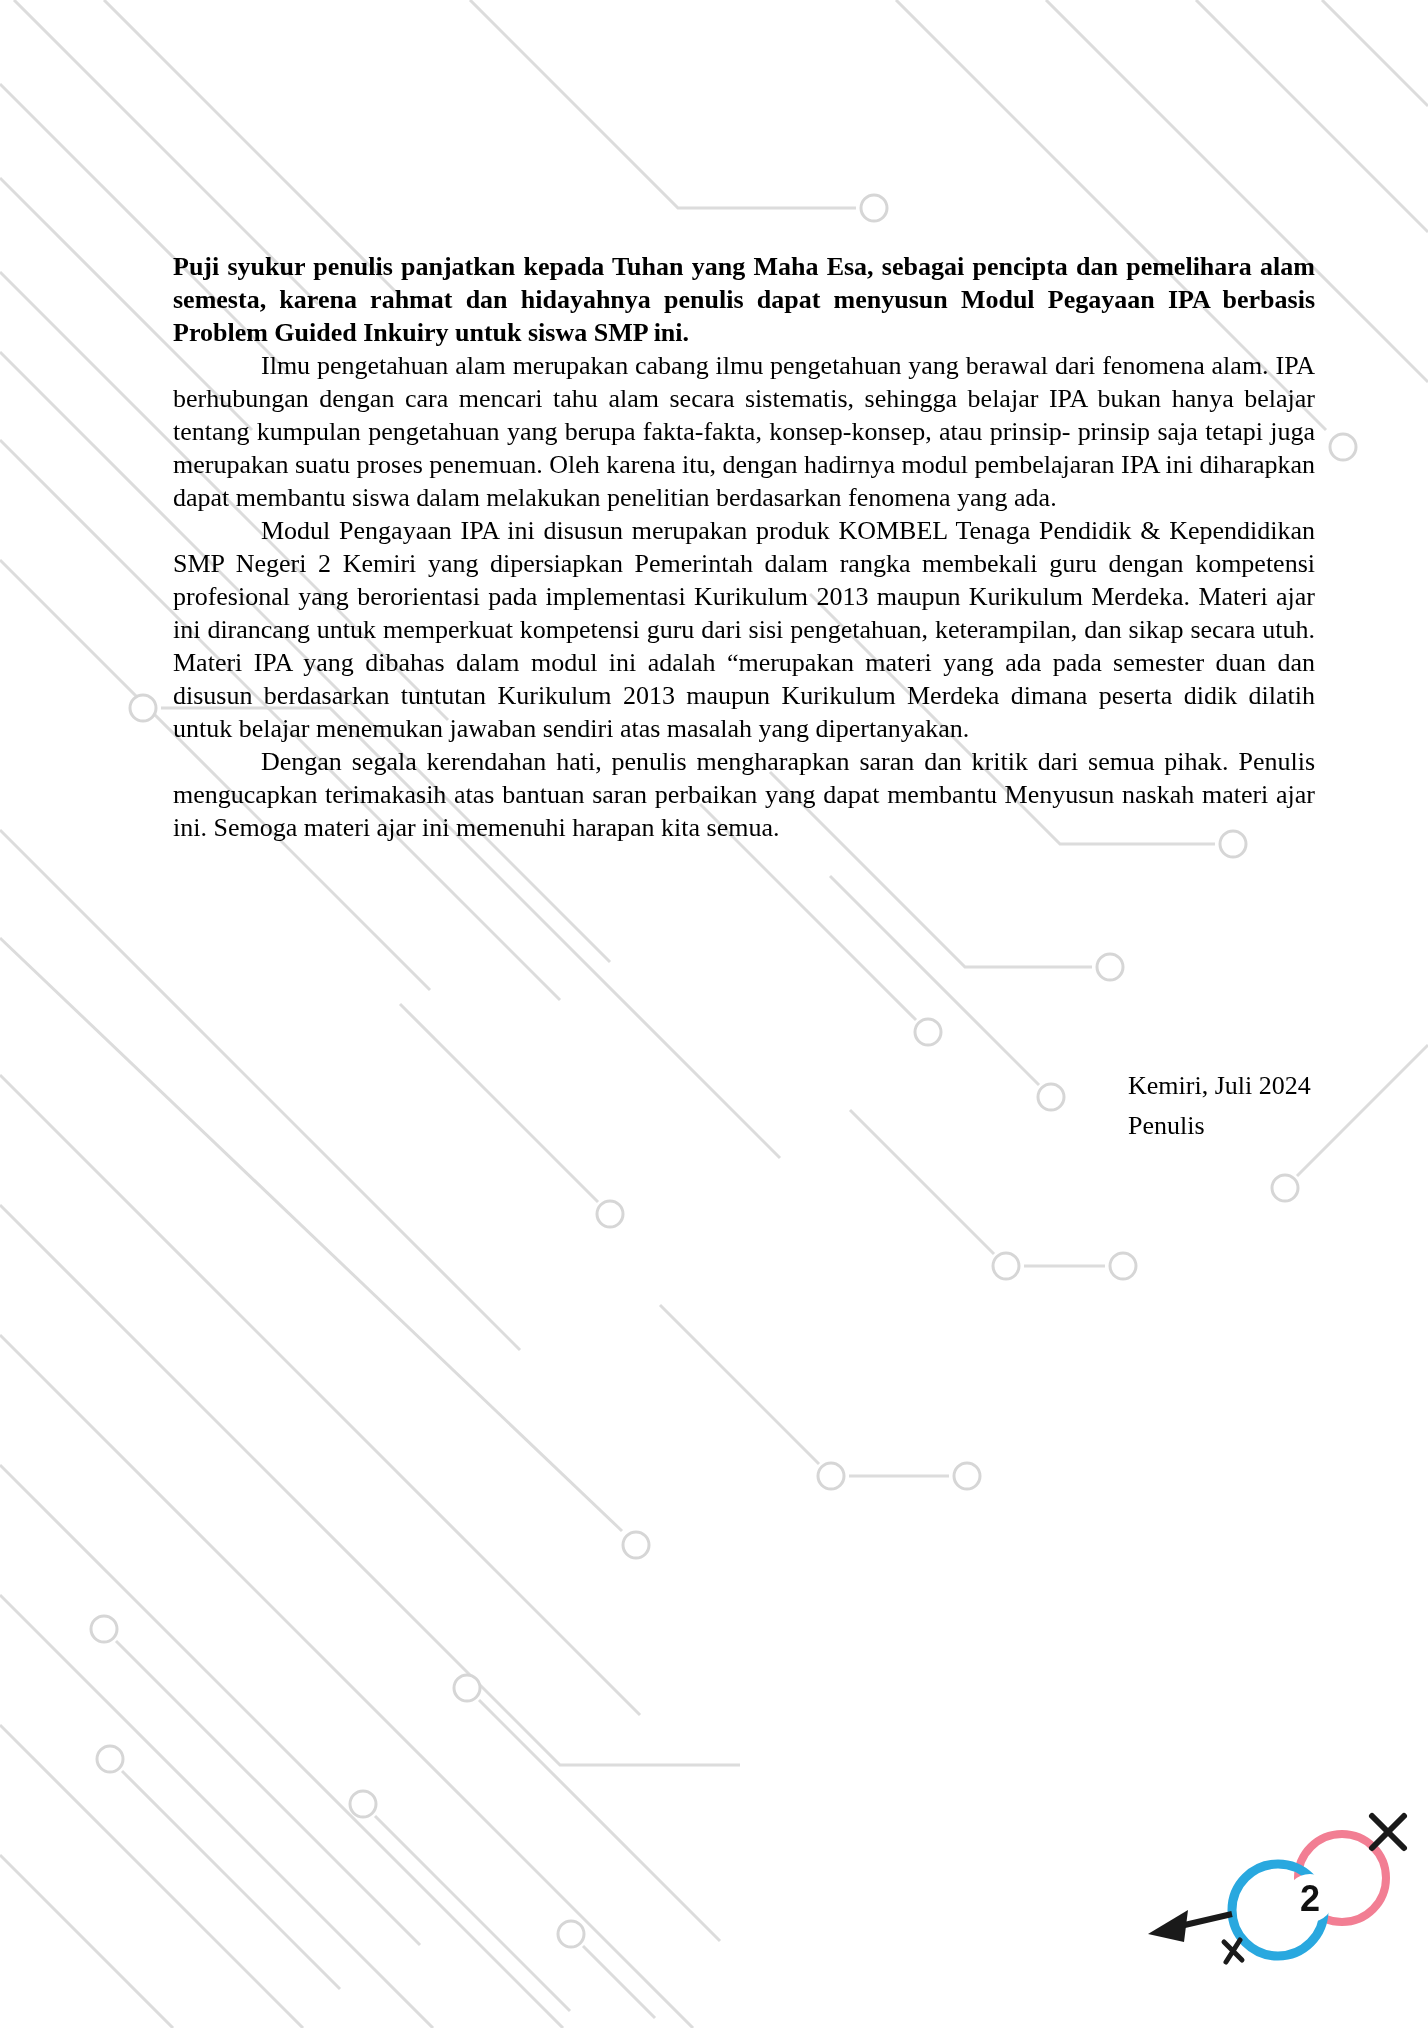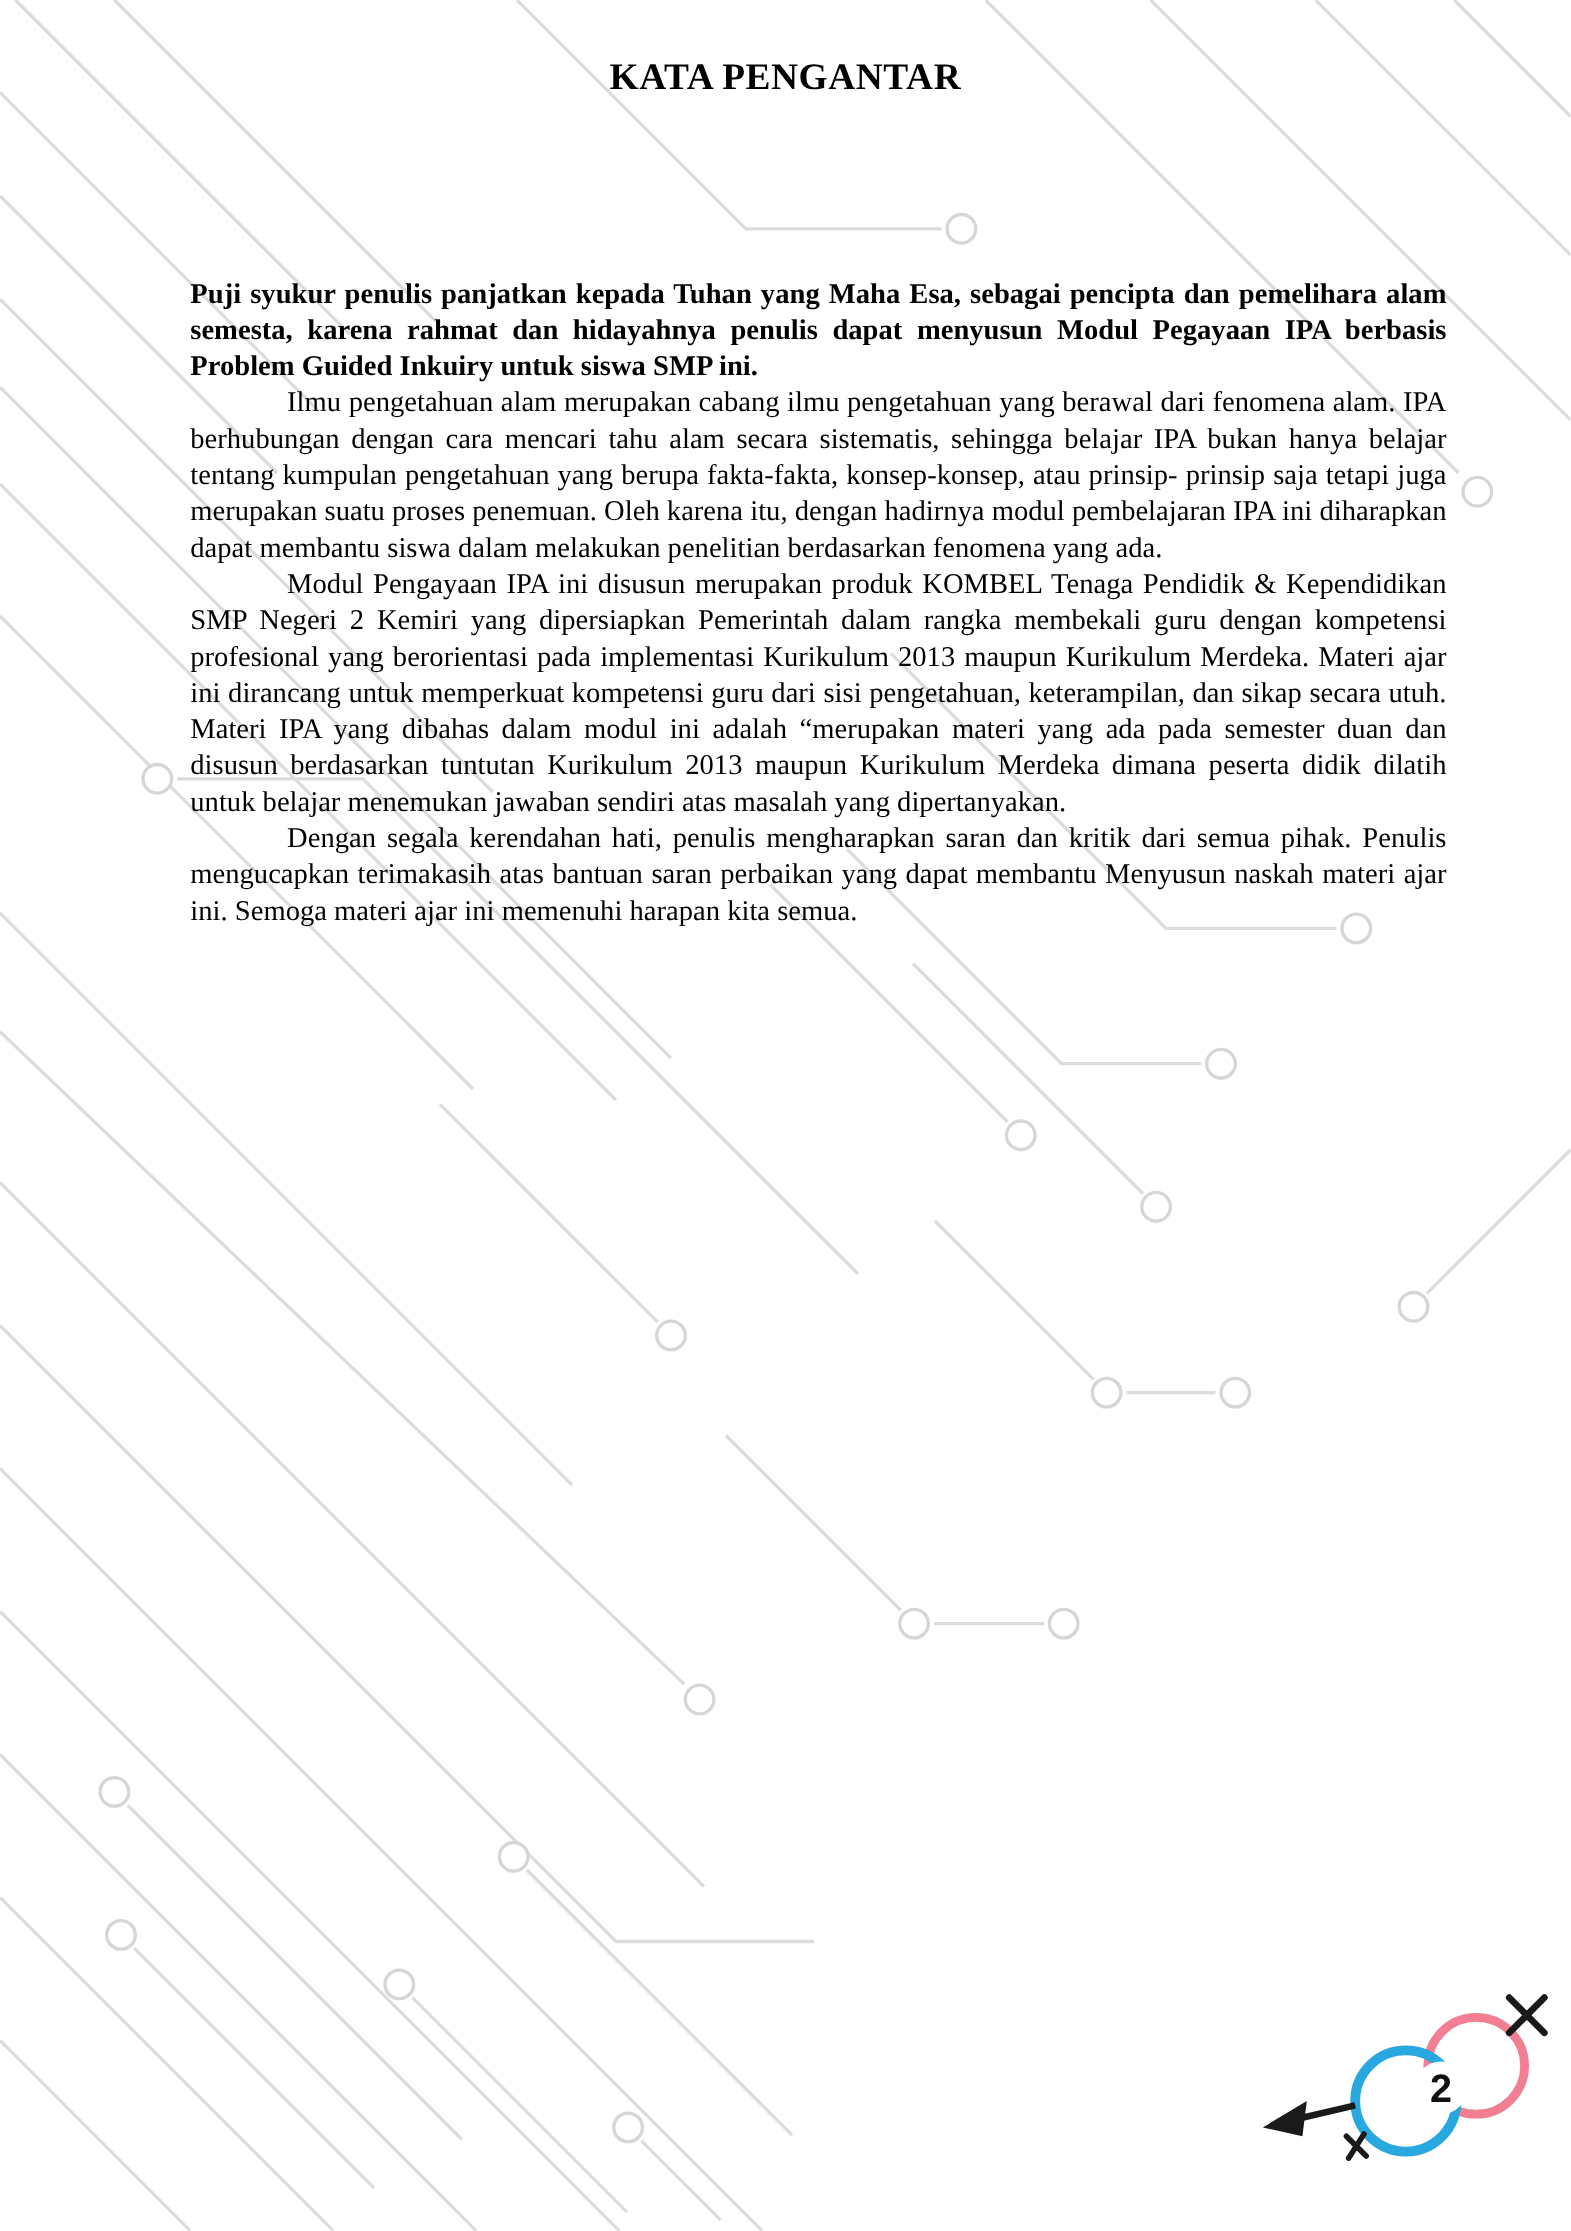--- a/index.html
+++ b/index.html
@@ -114,29 +114,32 @@
       <circle cx="831" cy="1476" r="13"></circle>
       <circle cx="967" cy="1476" r="13"></circle>
       <circle cx="104" cy="1629" r="13"></circle>
       <circle cx="467" cy="1688" r="13"></circle>
       <circle cx="110" cy="1759" r="13"></circle>
       <circle cx="363" cy="1804" r="13"></circle>
       <circle cx="571" cy="1934" r="13"></circle>
     </g>
   </svg>
 
-  <h1 class="title">KATA PENGANTAR</h1>
 
   <div class="content">
     <p class="first">Puji syukur penulis panjatkan kepada Tuhan yang Maha Esa, sebagai pencipta dan pemelihara alam semesta, karena rahmat dan hidayahnya penulis dapat menyusun Modul Pegayaan IPA berbasis Problem Guided Inkuiry untuk siswa SMP ini.</p>
     <p>Ilmu pengetahuan alam merupakan cabang ilmu pengetahuan yang berawal dari fenomena alam. IPA berhubungan dengan cara mencari tahu alam secara sistematis, sehingga belajar IPA bukan hanya belajar tentang kumpulan pengetahuan yang berupa fakta-fakta, konsep-konsep, atau prinsip- prinsip saja tetapi juga merupakan suatu proses penemuan. Oleh karena itu, dengan hadirnya modul pembelajaran IPA ini diharapkan dapat membantu siswa dalam melakukan penelitian berdasarkan fenomena yang ada.</p>
     <p>Modul Pengayaan IPA ini disusun merupakan produk KOMBEL Tenaga Pendidik &amp; Kependidikan SMP Negeri 2 Kemiri yang dipersiapkan Pemerintah dalam rangka membekali guru dengan kompetensi profesional yang berorientasi pada implementasi Kurikulum 2013 maupun Kurikulum Merdeka. Materi ajar ini dirancang untuk memperkuat kompetensi guru dari sisi pengetahuan, keterampilan, dan sikap secara utuh. Materi IPA yang dibahas dalam modul ini adalah “merupakan materi yang ada pada semester duan dan disusun berdasarkan tuntutan Kurikulum 2013 maupun Kurikulum Merdeka dimana peserta didik dilatih untuk belajar menemukan jawaban sendiri atas masalah yang dipertanyakan.</p>
     <p>Dengan segala kerendahan hati, penulis mengharapkan saran dan kritik dari semua pihak. Penulis mengucapkan terimakasih atas bantuan saran perbaikan yang dapat membantu Menyusun naskah materi ajar ini. Semoga materi ajar ini memenuhi harapan kita semua.</p>
   </div>
 
+  <div class="signature">
+    <div>Kemiri, Juli 2024</div>
+    <div>Penulis</div>
+  </div>
 
   <svg class="logo" width="300" height="230" viewBox="0 0 300 230">
     <circle cx="222" cy="98" r="44" fill="none" stroke-width="8" stroke="#f27e93"></circle>
     <g stroke="#1a1a1a" stroke-width="6" stroke-linecap="round" fill="none">
       <path d="M 252 36 L 284 68"></path>
       <path d="M 284 36 L 252 68"></path>
     </g>
     <circle cx="158" cy="130" r="46" fill="none" stroke-width="9" stroke="#29a8df"></circle>
     <g>
       <path d="M 112 134 L 56 147" stroke="#1a1a1a" stroke-width="6" fill="none"></path>

